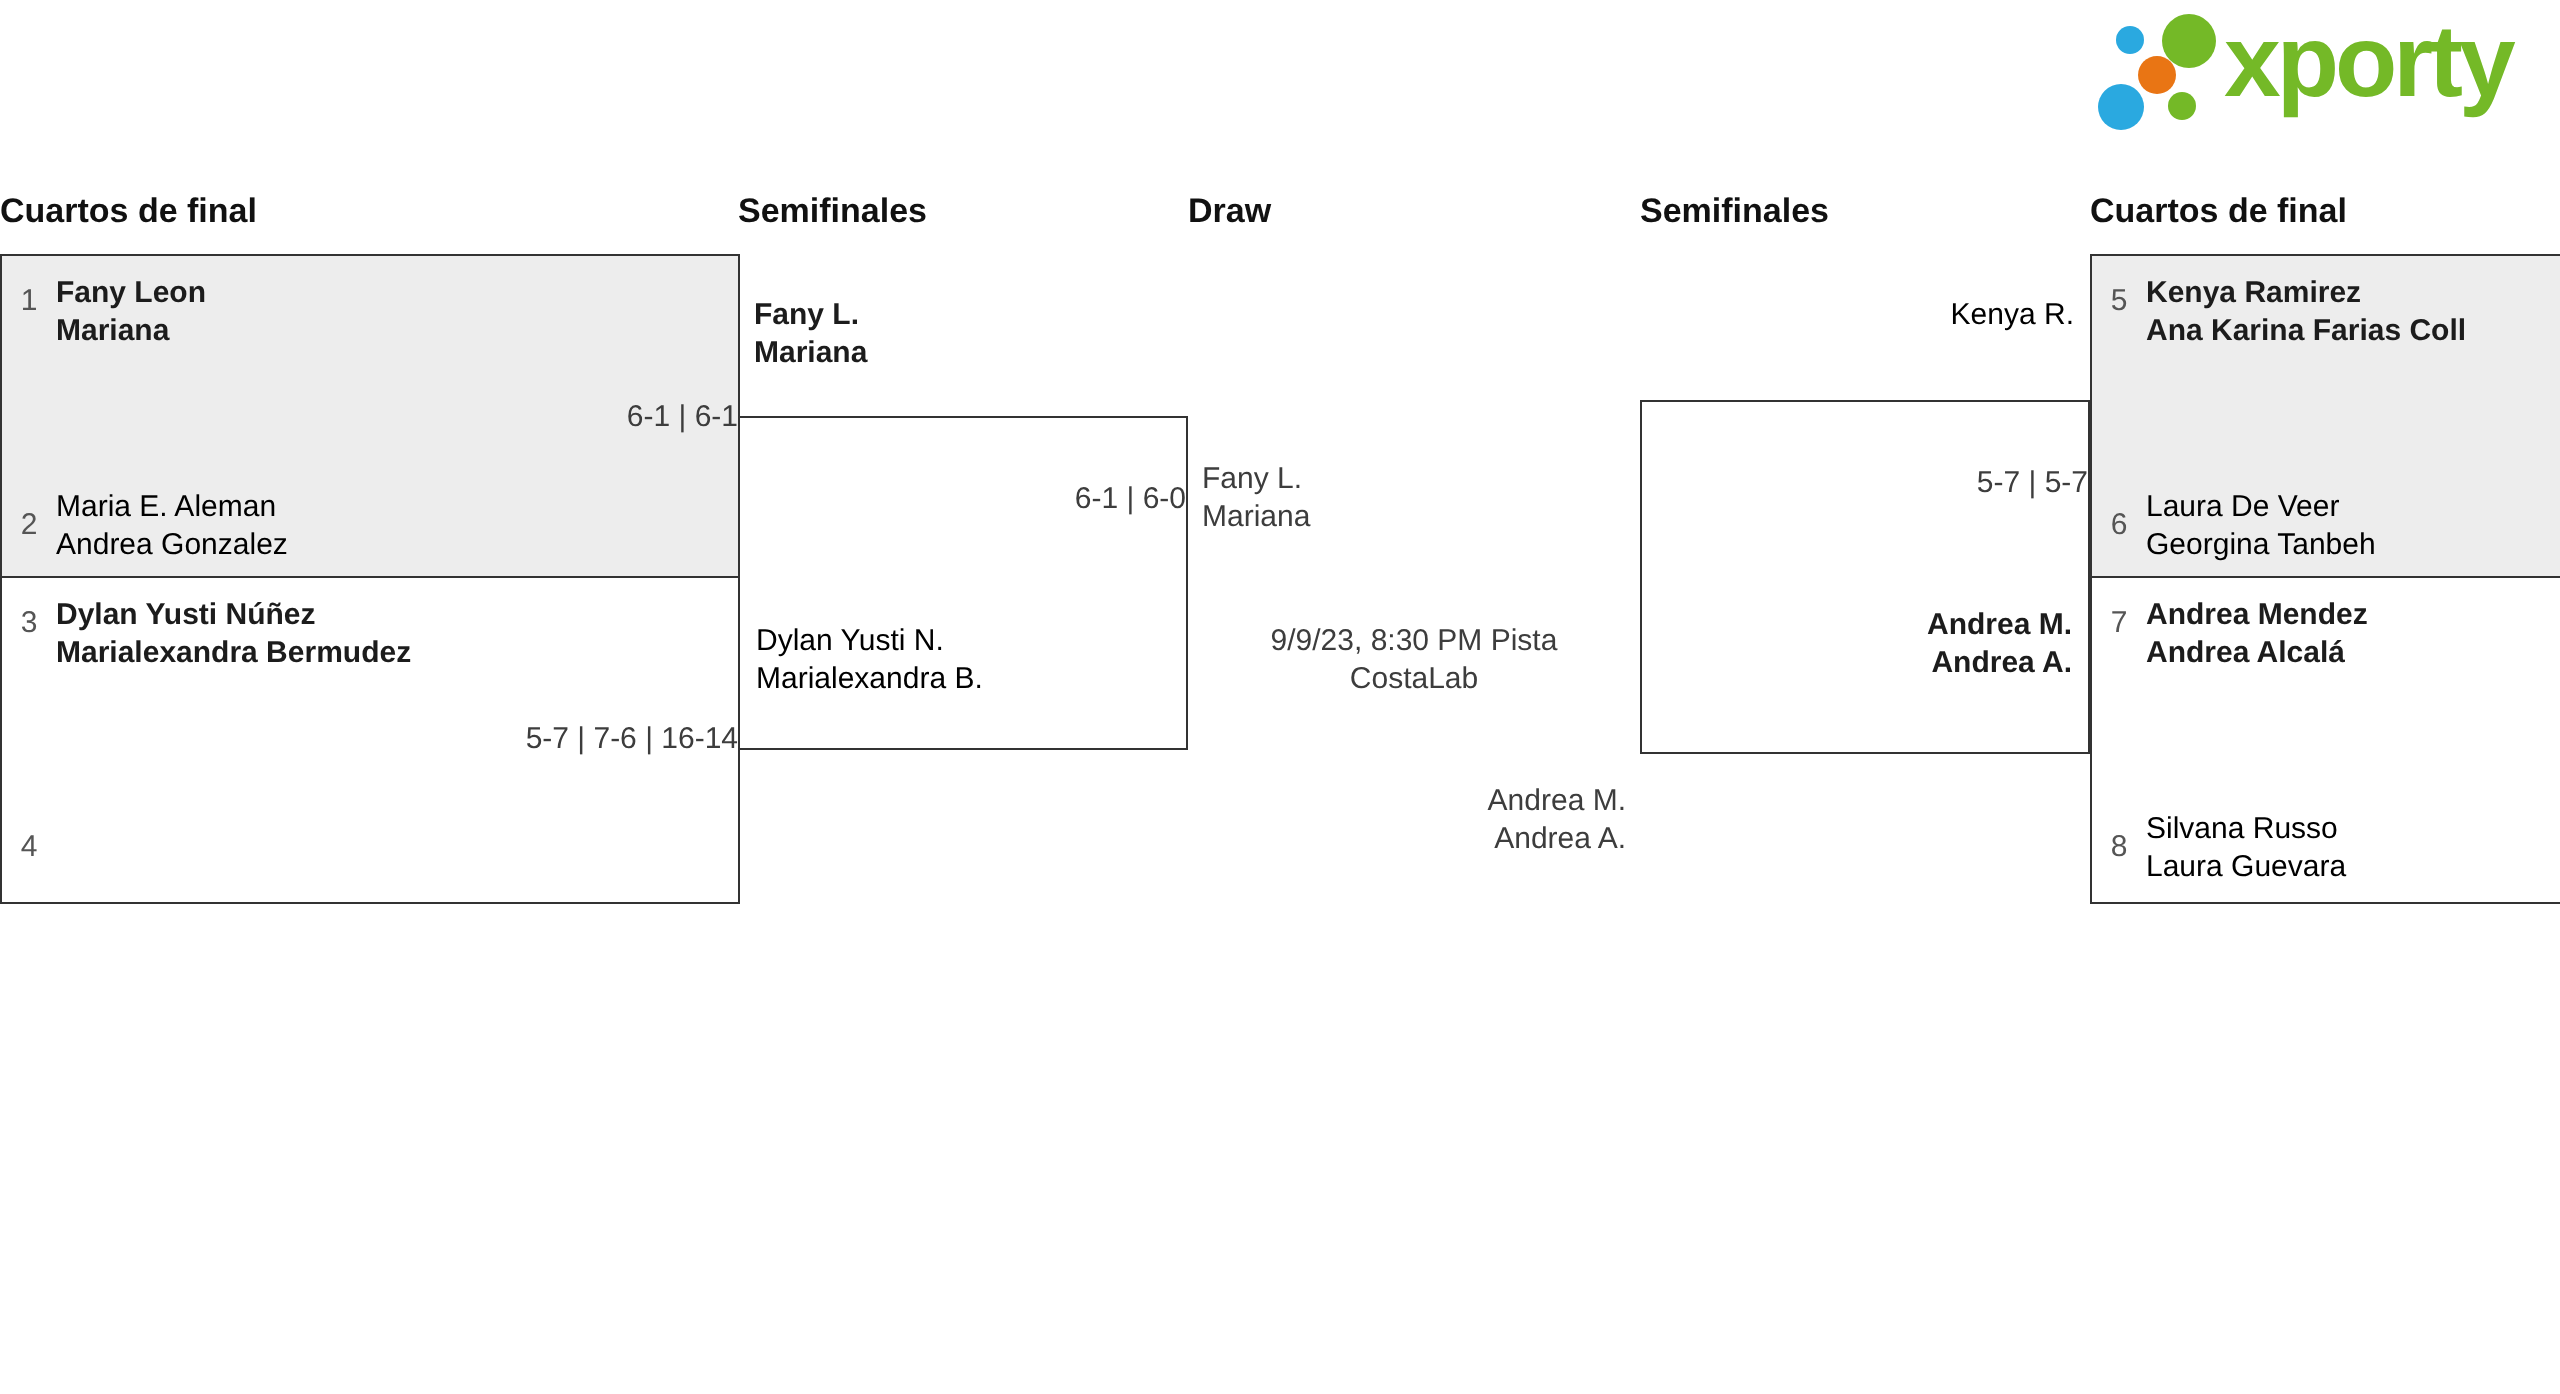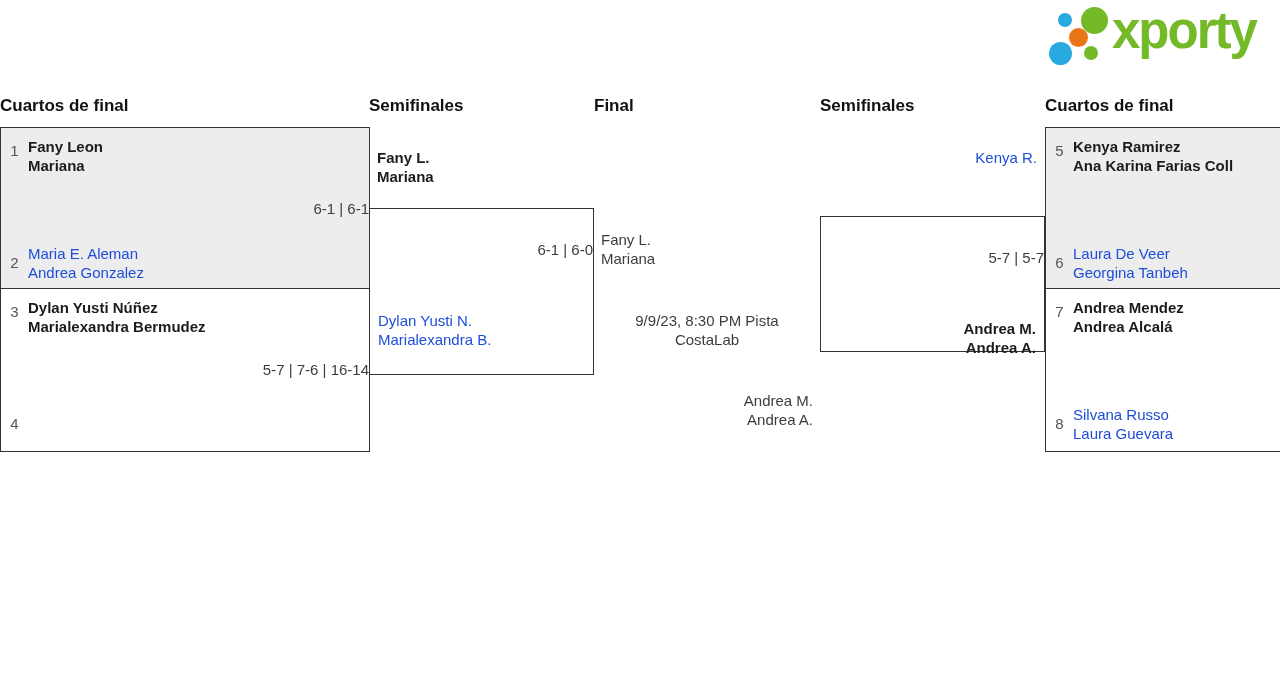--- a/index.html
+++ b/index.html
@@ -26,21 +26,21 @@
 
   .col-header { position:absolute; top:96px; text-align:left; font-size:17px; font-weight:700; color:#111; }
 
   .box { position:absolute; border:1px solid #333; background:#fff; }
   .box.shaded { background:#ededed; }
 
   .seed { position:absolute; width:17px; text-align:center; font-size:15px; line-height:19px; color:#555; }
   .seed.top { left:5px; top:13px; }
   .seed.bottom { left:5px; top:125px; }
 
-  .pair { position:absolute; font-size:15px; line-height:19px; color:#1d4ed8; }
+  .pair { position:absolute; font-size:15px; line-height:19px; color:#000000; }
   .pair.in-top { left:27px; top:9px; }
   .pair.in-bottom { left:27px; top:116px; }
   .pair.winner { color:#1c1c1c; font-weight:700; }
   .pair.dark { color:#3d3d3d; }
   .pair.ralign { text-align:right; }
 
   .score { position:absolute; left:0; right:0; text-align:right; font-size:15px; color:#3d3d3d; }
   .qf-score { top:72px; }
   .sf-score { top:32px; }
 
@@ -62,21 +62,21 @@
     <span class="dot dot-blue-sm"></span>
     <span class="dot dot-green-lg"></span>
     <span class="dot dot-orange"></span>
     <span class="dot dot-blue-lg"></span>
     <span class="dot dot-green-sm"></span>
     <span class="wordmark">xporty</span>
   </div>
 
   <div class="col-header" style="left:0; width:370px;">Cuartos de final</div>
   <div class="col-header" style="left:369px; width:225px;">Semifinales</div>
-  <div class="col-header" style="left:594px; width:226px;">Final</div>
+  <div class="col-header" style="left:594px; width:226px;">Draw</div>
   <div class="col-header" style="left:820px; width:225px;">Semifinales</div>
   <div class="col-header" style="left:1045px; width:370px;">Cuartos de final</div>
 
   <div class="box shaded" style="left:0; top:127px; width:370px; height:162px;">
     <div class="seed top">1</div>
     <div class="pair winner in-top">
       <div>Fany Leon</div>
       <div>Mariana</div>
     </div>
     <div class="score qf-score">6-1 | 6-1</div>
@@ -117,21 +117,21 @@
   <div class="floating pair dark" style="left:612px; top:311px; width:190px; text-align:center;">9/9/23, 8:30 PM Pista CostaLab</div>
   <div class="floating pair dark ralign" style="left:594px; top:391px; width:219px;">
     <div>Andrea M.</div>
     <div>Andrea A.</div>
   </div>
 
   <div class="floating pair ralign" style="left:820px; top:148px; width:217px;">
     <div>Kenya R.</div>
   </div>
 
-  <div class="box" style="left:820px; top:216px; width:225px; height:136px;">
+  <div class="box" style="left:820px; top:200px; width:225px; height:177px;">
     <div class="score sf-score">5-7 | 5-7</div>
     <div class="pair winner ralign sf-pair-bottom rgt">
       <div>Andrea M.</div>
       <div>Andrea A.</div>
     </div>
   </div>
 
   <div class="box shaded" style="left:1045px; top:127px; width:370px; height:162px;">
     <div class="seed top">5</div>
     <div class="pair winner in-top">

